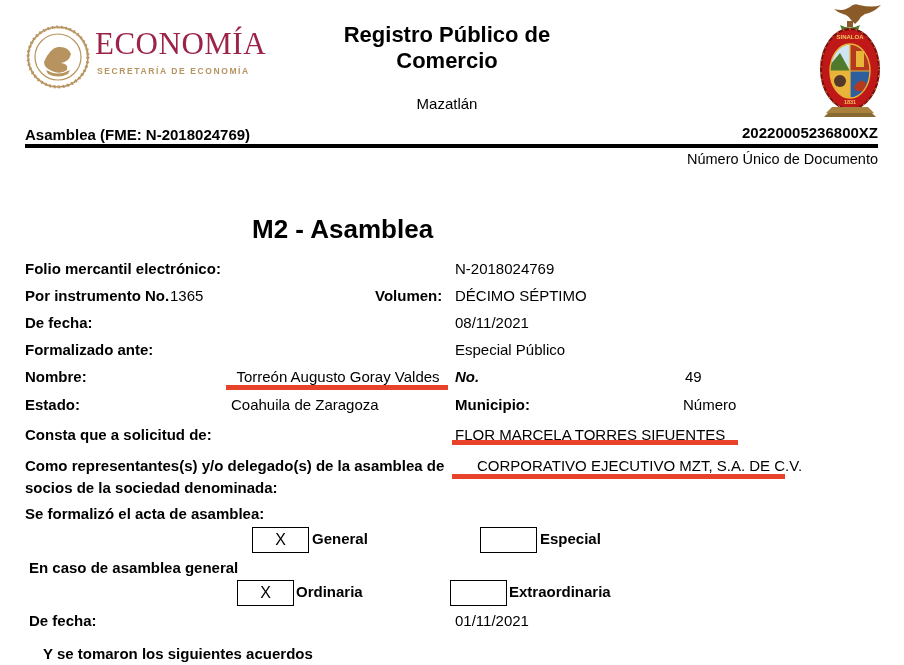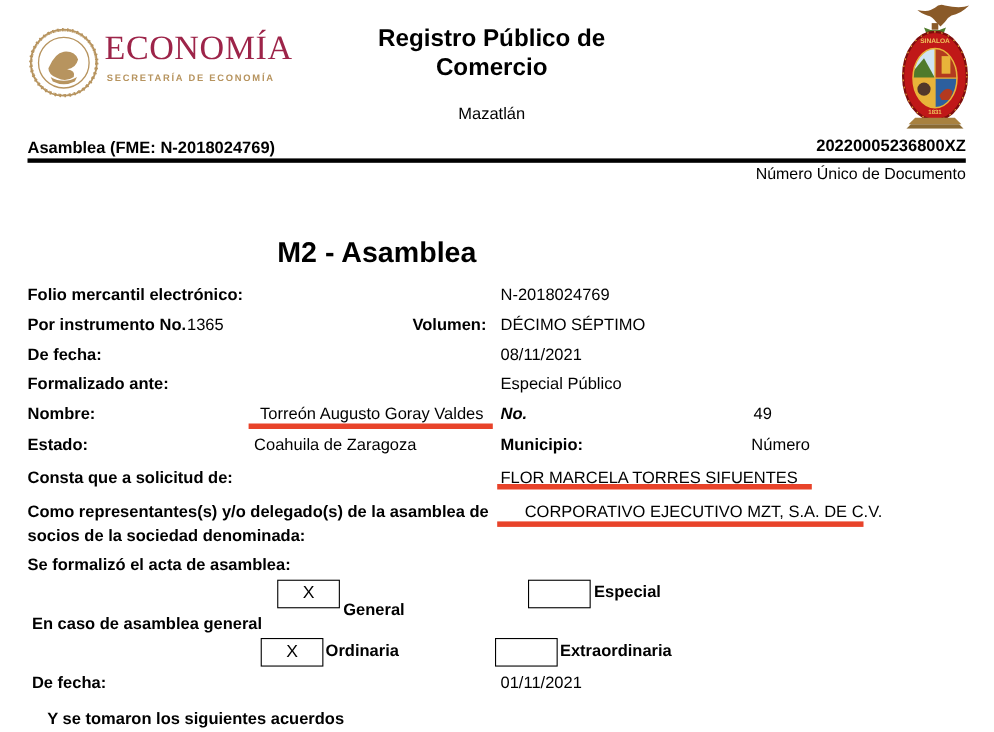--- a/index.html
+++ b/index.html
@@ -135,21 +135,21 @@
 
   <div class="abs wrap2" style="left:25px;top:455px;width:425px;">Como representantes(s) y/o delegado(s) de la asamblea de socios de la sociedad denominada:</div>
   <div class="abs val" style="left:455px;top:457px;margin-left:22px;">CORPORATIVO EJECUTIVO MZT, S.A. DE C.V.</div>
   <div class="abs red-underline" style="left:452px;top:474px;width:333px;"></div>
 
   <div class="abs lbl" style="left:25px;top:505px;">Se formalizó el acta de asamblea:</div>
 
   <div class="abs chk" style="left:252px;top:527px;">
     <span>X</span>
   </div>
-  <div class="abs chk-label" style="left:312px;top:530px;margin-top:16px;">General</div>
+  <div class="abs chk-label" style="left:312px;top:530px;">General</div>
   <div class="abs chk" style="left:480px;top:527px;">
     <span></span>
   </div>
   <div class="abs chk-label" style="left:540px;top:530px;">Especial</div>
 
   <div class="abs lbl" style="left:29px;top:559px;">En caso de asamblea general</div>
 
   <div class="abs chk" style="left:237px;top:580px;">
     <span>X</span>
   </div>

